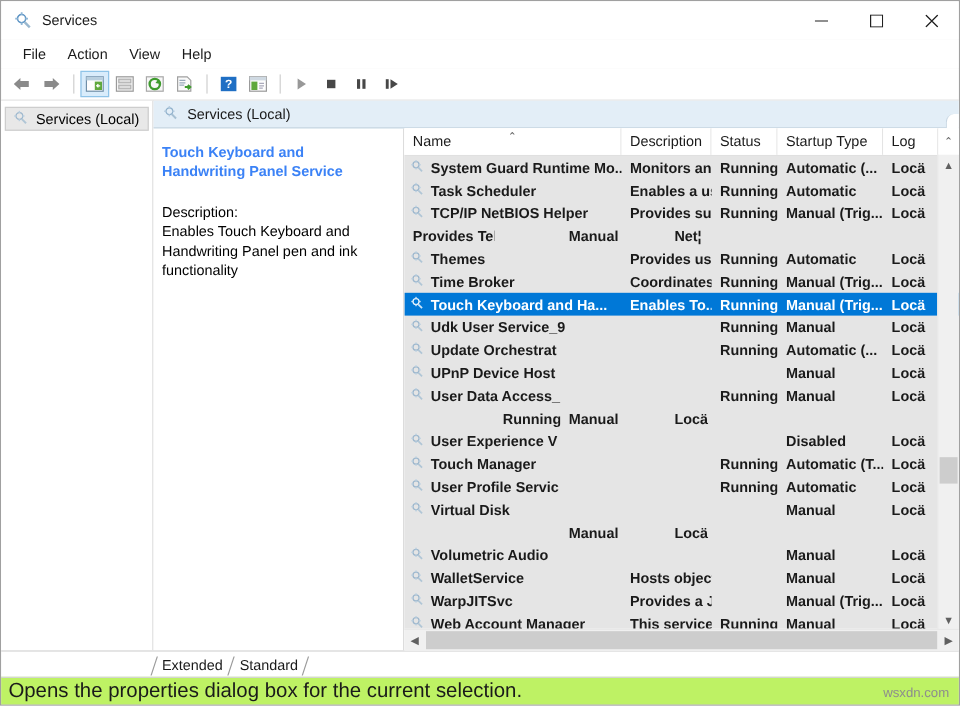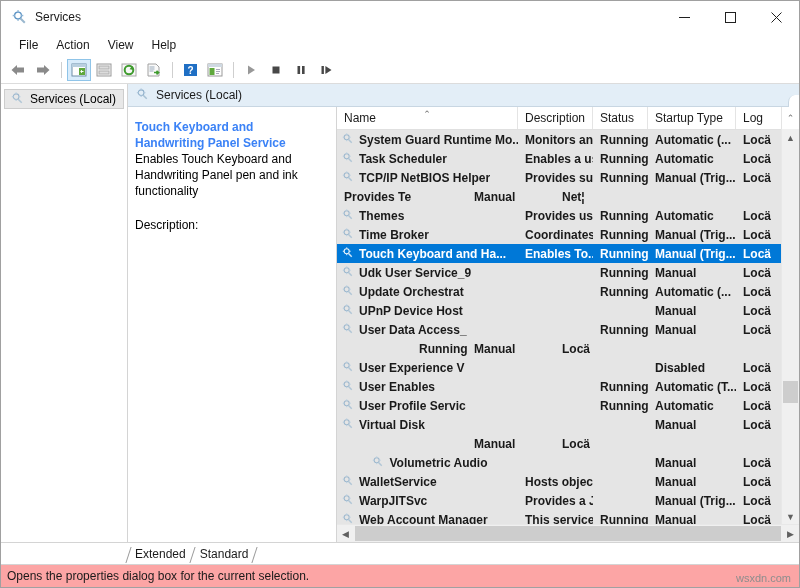--- a/index.html
+++ b/index.html
@@ -343,26 +343,26 @@
     width: 1px; height: 16px;
     background: #9a9a9a;
   }
   .tab .slash-l { left: 0; transform: skewX(-18deg); }
   .tab .slash-r { right: 0; transform: skewX(-18deg); }
 
   
   #statusbar {
     height: 22px;
     flex: none;
-    background: #fca5a5;
+    background: #bef264;
     border-top: 1px solid #d4d4d4;
     display: flex;
     align-items: center;
     padding-left: 6px;
-    font-size: 12px;
+    font-size: 17px;
     color: #1a1a1a;
     position: relative;
   }
 
   
   #watermark {
     position: absolute;
     right: 8px;
     bottom: 3px;
     font-size: 11px;
@@ -535,22 +535,22 @@
             <path d="M9.4 9.4 L13.4 13.4" stroke="#a7c0d3" stroke-width="1.8" fill="none"></path>
           </svg>
         </span>
         <span class="lbl">Services (Local)</span>
       </div>
 
       <div id="panes">
 
         <div id="detail-pane">
           <div id="svc-title">Touch Keyboard and Handwriting Panel Service</div>
+          <div id="desc-label">Description:</div>
           <div id="desc-body">Enables Touch Keyboard and Handwriting Panel pen and ink functionality</div>
-          <div id="desc-label">Description:</div>
         </div>
 
         <div id="list-pane">
 
           <div id="col-headers">
               <div class="col-h" style="width: 181px;">
                 <span>Name</span>
                 <span class="sortcaret">⌃</span>
               </div>
               <div class="col-h" style="width: 75px;">
@@ -797,21 +797,21 @@
                   <span class="gear"><svg width="13" height="13" viewBox="0 0 16 16">
                       <circle cx="7" cy="6.5" r="3.1" fill="none" stroke="#9db7cd" stroke-width="1.3"></circle>
                       <g fill="#b9cfe0">
                         <rect x="6.3" y="1.7" width="1.4" height="1.9"></rect>
                         <rect x="6.3" y="9.4" width="1.4" height="1.9"></rect>
                         <rect x="2.2" y="5.8" width="1.9" height="1.4"></rect>
                         <rect x="9.9" y="5.8" width="1.9" height="1.4"></rect>
                       </g>
                       <path d="M9.3 9.3 L13.2 13.2" stroke="#b0c6d6" stroke-width="1.8" fill="none"></path>
                     </svg></span>
-                  <span>User Enables</span>
+                  <span>Touch Manager</span>
                 </div>
                 <div class="cell" style="width: 75px;"></div>
                 <div class="cell" style="width: 55px;">Running</div>
                 <div class="cell" style="width: 88px;">Automatic (T...</div>
                 <div class="cell" style="width: 46px;">Locä</div>
               </div>
               <div class="row">
                 <div class="cell name" style="width: 181px;">
                   <span class="gear"><svg width="13" height="13" viewBox="0 0 16 16">
                       <circle cx="7" cy="6.5" r="3.1" fill="none" stroke="#9db7cd" stroke-width="1.3"></circle>
@@ -849,21 +849,21 @@
                 <div class="cell" style="width: 88px;">Manual</div>
                 <div class="cell" style="width: 46px;">Locä</div>
               </div>
               <div class="row">
                 <div class="cell" style="width: 75px;"></div>
                 <div class="cell" style="width: 55px;"></div>
                 <div class="cell" style="width: 88px;">Manual</div>
                 <div class="cell" style="width: 46px;">Locä</div>
               </div>
               <div class="row">
-                <div class="cell name" style="width: 181px; justify-content: center;">
+                <div class="cell name" style="width: 181px;">
                   <span class="gear"><svg width="13" height="13" viewBox="0 0 16 16">
                       <circle cx="7" cy="6.5" r="3.1" fill="none" stroke="#9db7cd" stroke-width="1.3"></circle>
                       <g fill="#b9cfe0">
                         <rect x="6.3" y="1.7" width="1.4" height="1.9"></rect>
                         <rect x="6.3" y="9.4" width="1.4" height="1.9"></rect>
                         <rect x="2.2" y="5.8" width="1.9" height="1.4"></rect>
                         <rect x="9.9" y="5.8" width="1.9" height="1.4"></rect>
                       </g>
                       <path d="M9.3 9.3 L13.2 13.2" stroke="#b0c6d6" stroke-width="1.8" fill="none"></path>
                     </svg></span>

